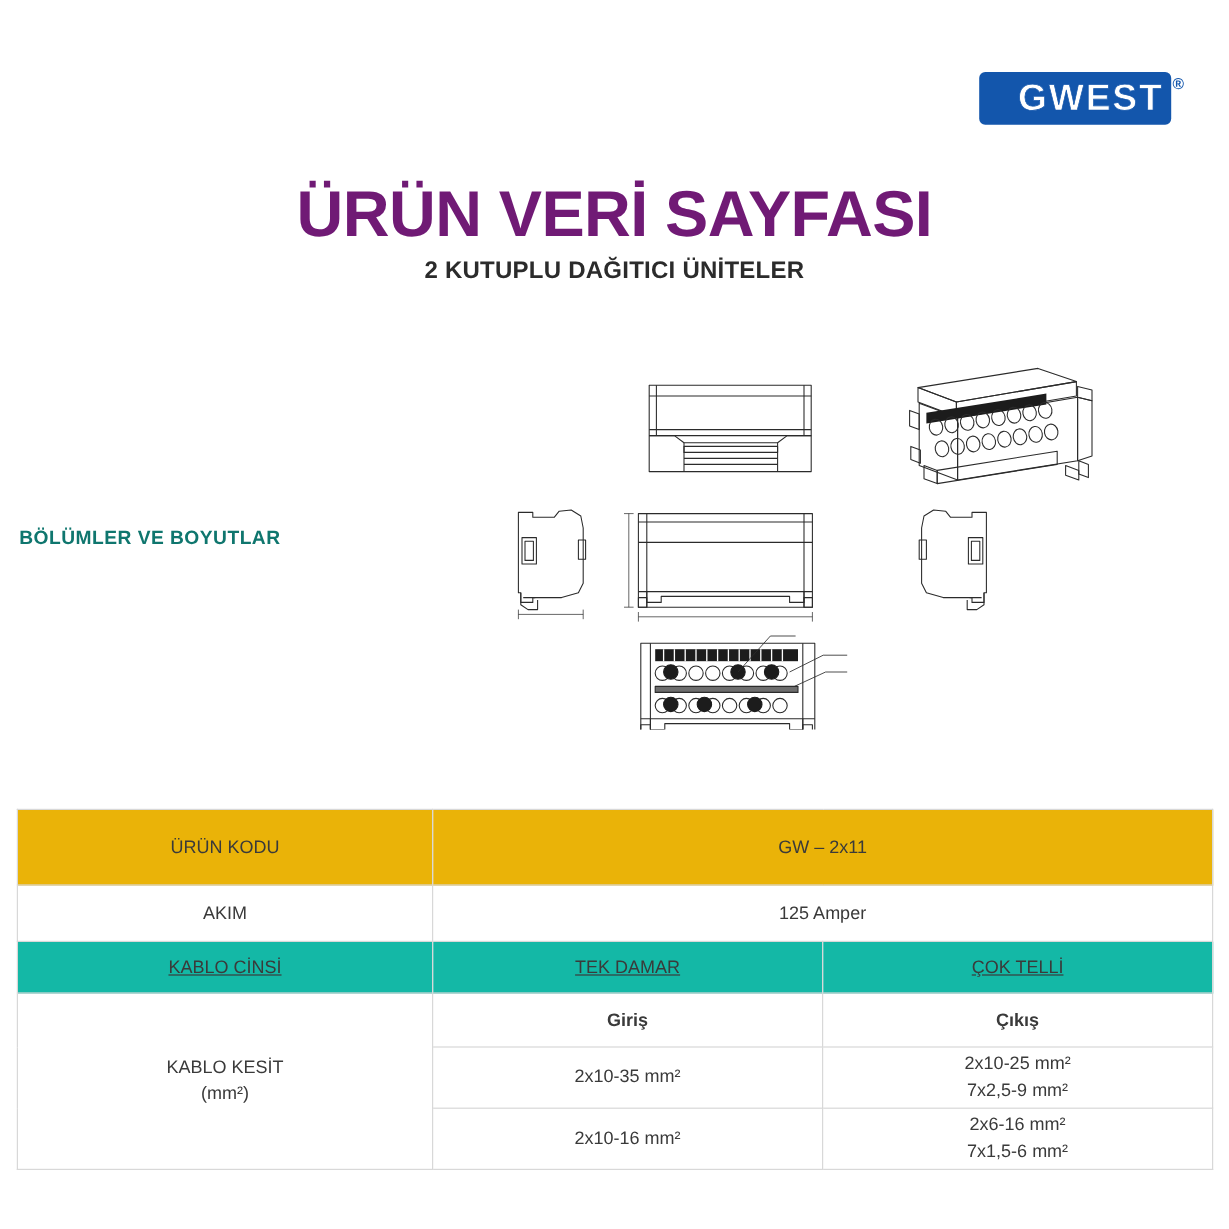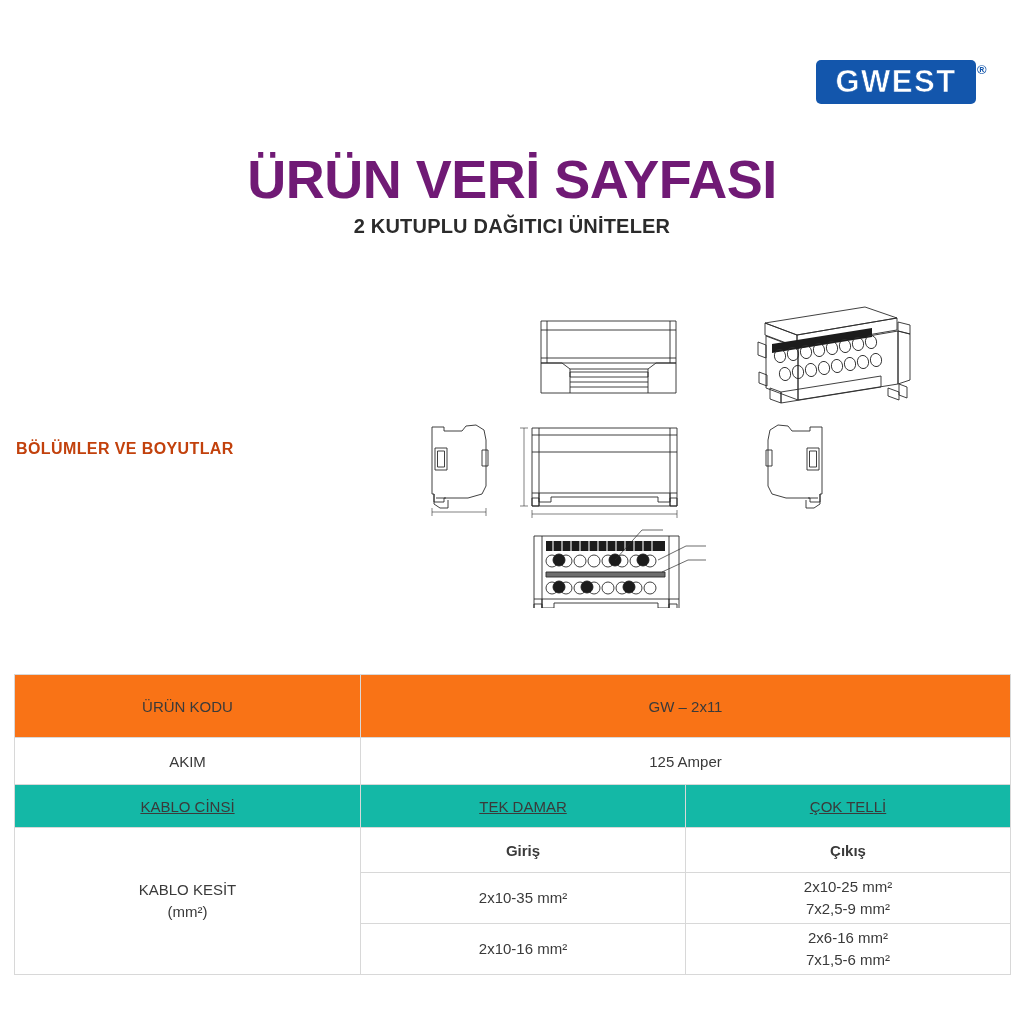--- a/index.html
+++ b/index.html
@@ -39,20 +39,21 @@
     top: 0;
     width: 160px;
     height: 44px;
     line-height: 44px;
     text-align: center;
     color: #ffffff;
     font-size: 31px;
     font-weight: bold;
     letter-spacing: 1.5px;
     font-family: "Liberation Sans", sans-serif;
+    padding-left: 13px;
     -webkit-text-stroke: 0.6px #1356ac;
   }
   #logo-reg {
     position: absolute;
     left: 161px;
     top: 2px;
     font-size: 13px;
     font-weight: bold;
     color: #1356ac;
   }
@@ -82,21 +83,21 @@
     font-family: "Liberation Sans", sans-serif;
   }
 
   
   #section-label {
     position: absolute;
     left: 16px;
     top: 440px;
     font-size: 16px;
     font-weight: bold;
-    color: #c2410c;
+    color: #0f766e;
     letter-spacing: 0.4px;
   }
 
   
   #drawings {
     position: absolute;
     left: 410px;
     top: 288px;
     width: 530px;
     height: 320px;
@@ -117,21 +118,21 @@
   }
   #spec-table td {
     border: 1px solid #d8d8d8;
     text-align: center;
     vertical-align: middle;
     color: #3a3a3a;
     font-size: 15px;
     padding: 0;
   }
   td.hdr-blue {
-    background: #f97316;
+    background: #eab308;
     color: #ffffff;
     font-size: 17px;
     height: 62px;
     border-color: #0554b3;
   }
   td.hdr-blue.code-val {
     font-size: 18px;
   }
   td.row-akim {
     height: 46px;

